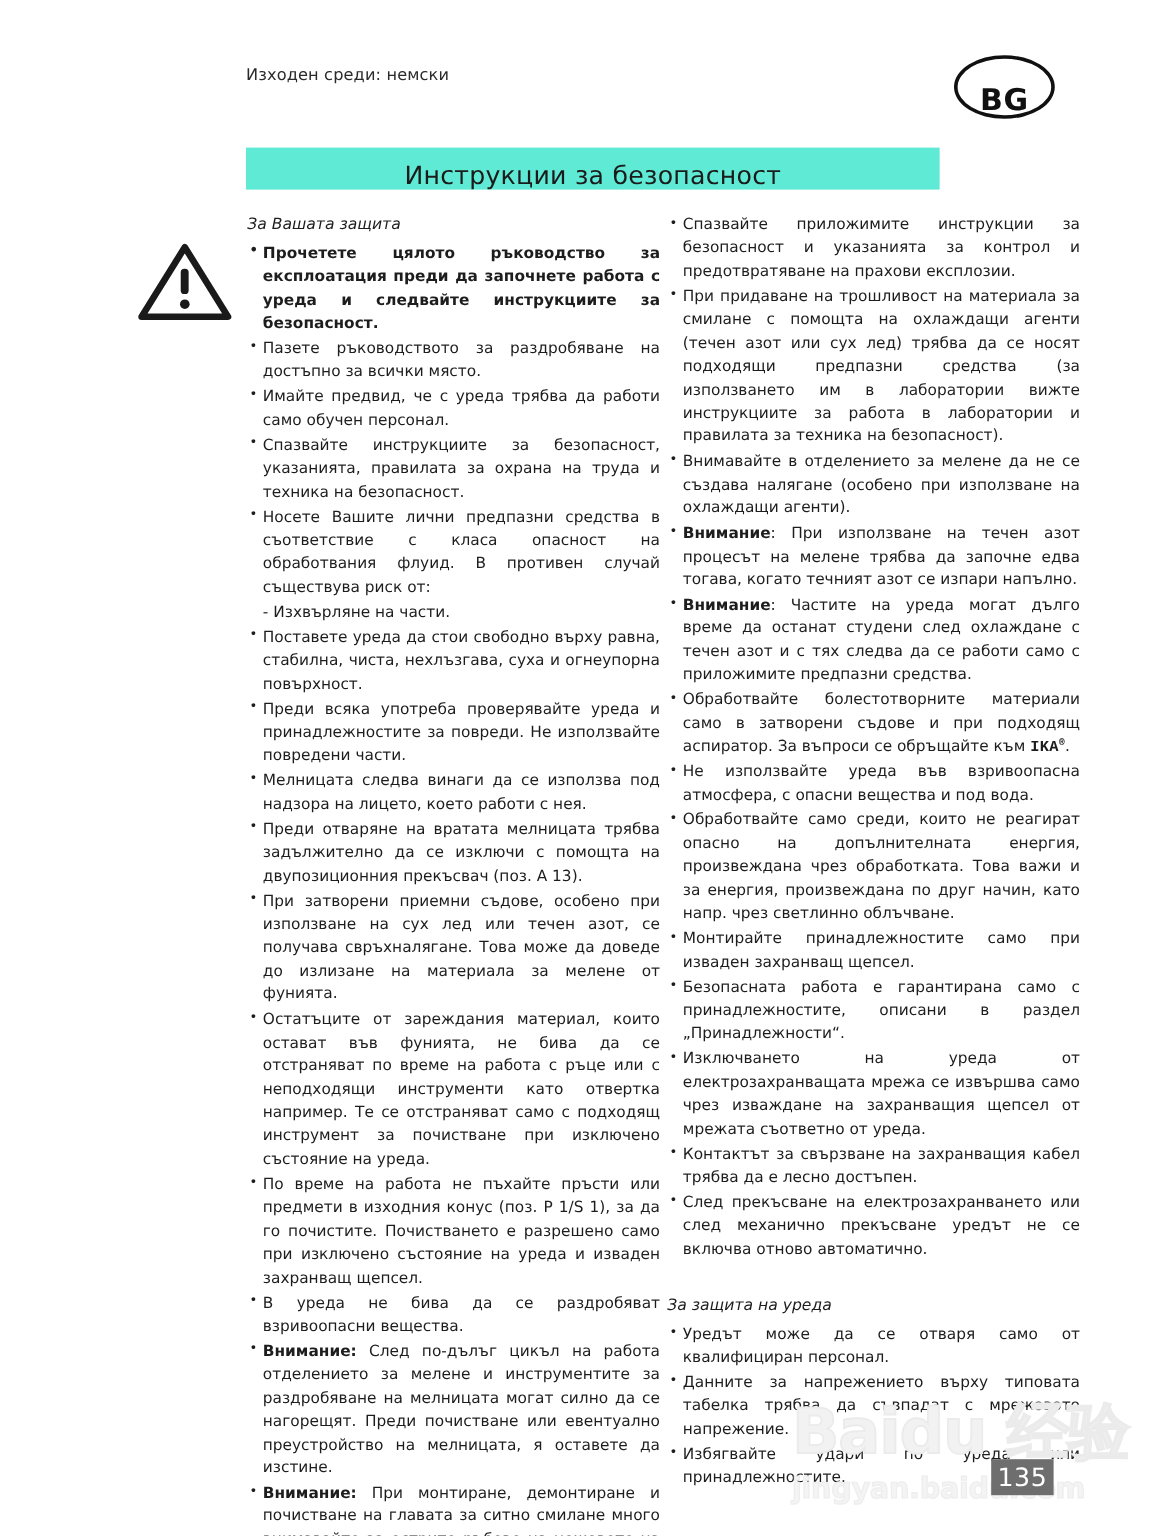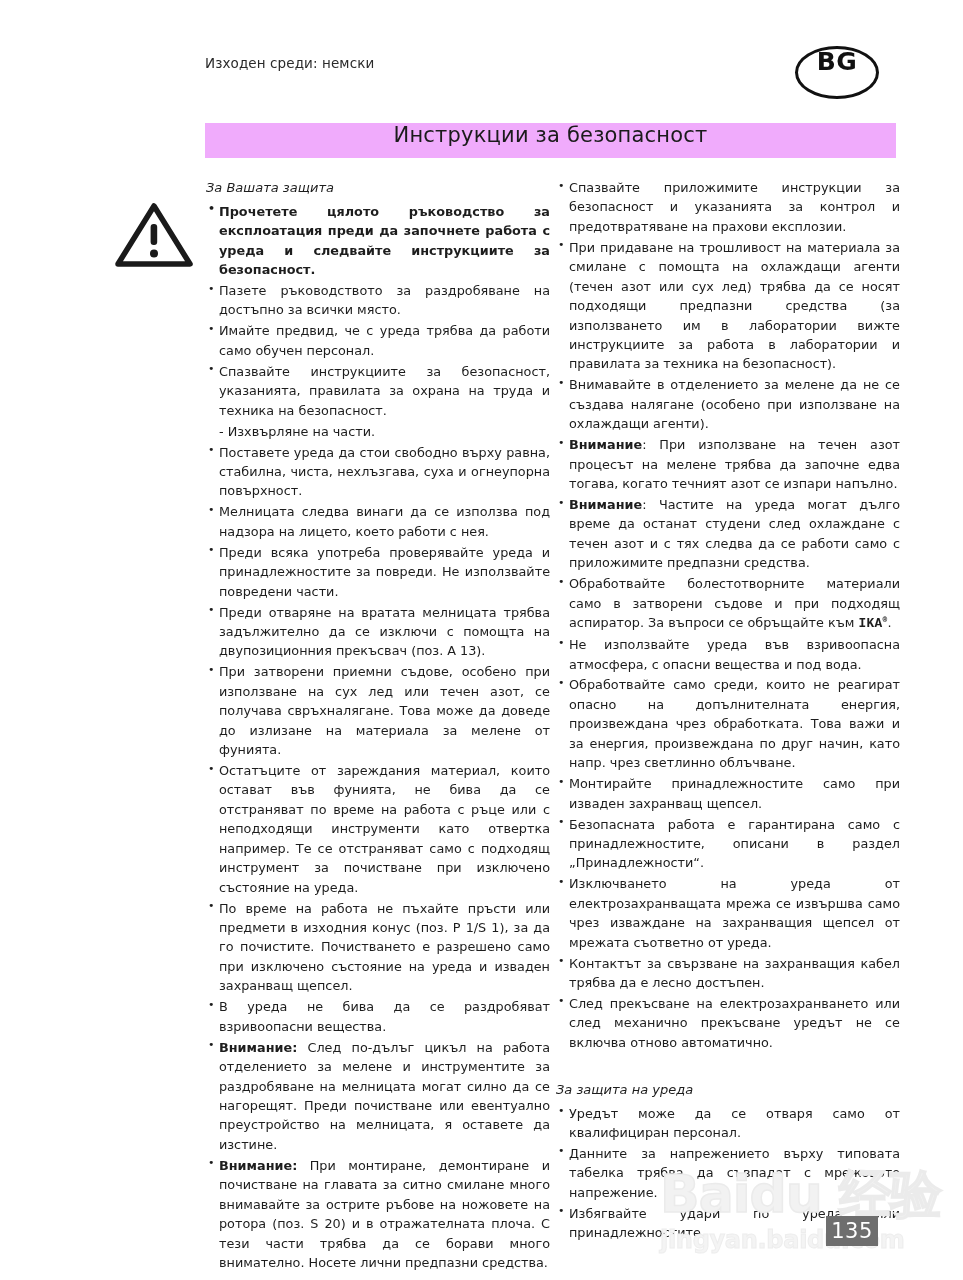--- a/index.html
+++ b/index.html
@@ -28,41 +28,41 @@
 
   .country-badge {
     position: absolute;
     top: 46px;
     left: 795px;
     width: 78px;
     height: 47px;
     border: 3px solid #111111;
     border-radius: 50%;
     display: flex;
-    align-items: flex-start;
+    align-items: flex-end;
     justify-content: center;
   }
   .country-badge span {
     font-size: 25px;
     font-weight: bold;
     color: #111111;
     letter-spacing: .5px;
     line-height: 1;
   }
 
   
   .title-band {
     position: absolute;
     top: 123px;
     left: 205px;
-    width: 691px;
+    width: 578px;
     height: 35px;
-    background: #f0abfc;
+    background: #5eead4;
     display: flex;
-    align-items: flex-start;
+    align-items: flex-end;
     justify-content: center;
   }
   .title-band .title-text {
     font-size: 21px;
     color: #1b1b1b;
     letter-spacing: .2px;
   }
 
   
   .warn-icon {
@@ -188,24 +188,25 @@
   <circle cx="42" cy="53.5" r="4" fill="#1a1a1a"></circle>
 </svg>
 
 <div class="col col-left">
   <span class="sub-head">За Вашата защита</span>
   <ul class="bullets">
     <li class="strong-item"><span>Прочетете цялото ръководство за експлоатация преди да започнете работа с уреда и следвайте инструкциите за безопасност.</span></li>
     <li><span>Пазете ръководството за раздробяване на достъпно за всички място.</span></li>
     <li><span>Имайте предвид, че с уреда трябва да работи само обучен персонал.</span></li>
     <li><span>Спазвайте инструкциите за безопасност, указанията, правилата за охрана на труда и техника на безопасност.</span></li>
+    <li><span>Носете Вашите лични предпазни средства в съответствие с класа опасност на обработвания флуид. В противен случай съществува риск от:</span></li>
     <li class="nobullet"><span>- Изхвърляне на части.</span></li>
     <li><span>Поставете уреда да стои свободно върху равна, стабилна, чиста, нехлъзгава, суха и огнеупорна повърхност.</span></li>
+    <li><span>Преди всяка употреба проверявайте уреда и принадлежностите за повреди. Не използвайте повредени части.</span></li>
     <li><span>Мелницата следва винаги да се използва под надзора на лицето, което работи с нея.</span></li>
-    <li><span>Преди всяка употреба проверявайте уреда и принадлежностите за повреди. Не използвайте повредени части.</span></li>
     <li><span>Преди отваряне на вратата мелницата трябва задължително да се изключи с помощта на двупозиционния прекъсвач (поз. A 13).</span></li>
     <li><span>При затворени приемни съдове, особено при използване на сух лед или течен азот, се получава свръхналягане. Това може да доведе до излизане на материала за мелене от фунията.</span></li>
     <li><span>Остатъците от зареждания материал, които остават във фунията, не бива да се отстраняват по време на работа с ръце или с неподходящи инструменти като отвертка например. Те се отстраняват само с подходящ инструмент за почистване при изключено състояние на уреда.</span></li>
     <li><span>По време на работа не пъхайте пръсти или предмети в изходния конус (поз. P 1/S 1), за да го почистите. Почистването е разрешено само при изключено състояние на уреда и изваден захранващ щепсел.</span></li>
     <li><span>В уреда не бива да се раздробяват взривоопасни вещества.</span></li>
     <li><span class="lead">Внимание:</span><span> След по-дълъг цикъл на работа отделението за мелене и инструментите за раздробяване на мелницата могат силно да се нагорещят. Преди почистване или евентуално преустройство на мелницата, я оставете да изстине.</span></li>
     <li><span class="lead">Внимание:</span><span> При монтиране, демонтиране и почистване на главата за ситно смилане много внимавайте за острите ръбове на ножовете на ротора (поз. S 20) и в отражателната плоча. С тези части трябва да се борави много внимателно. Носете лични предпазни средства.</span></li>
   </ul>
 </div>
 

